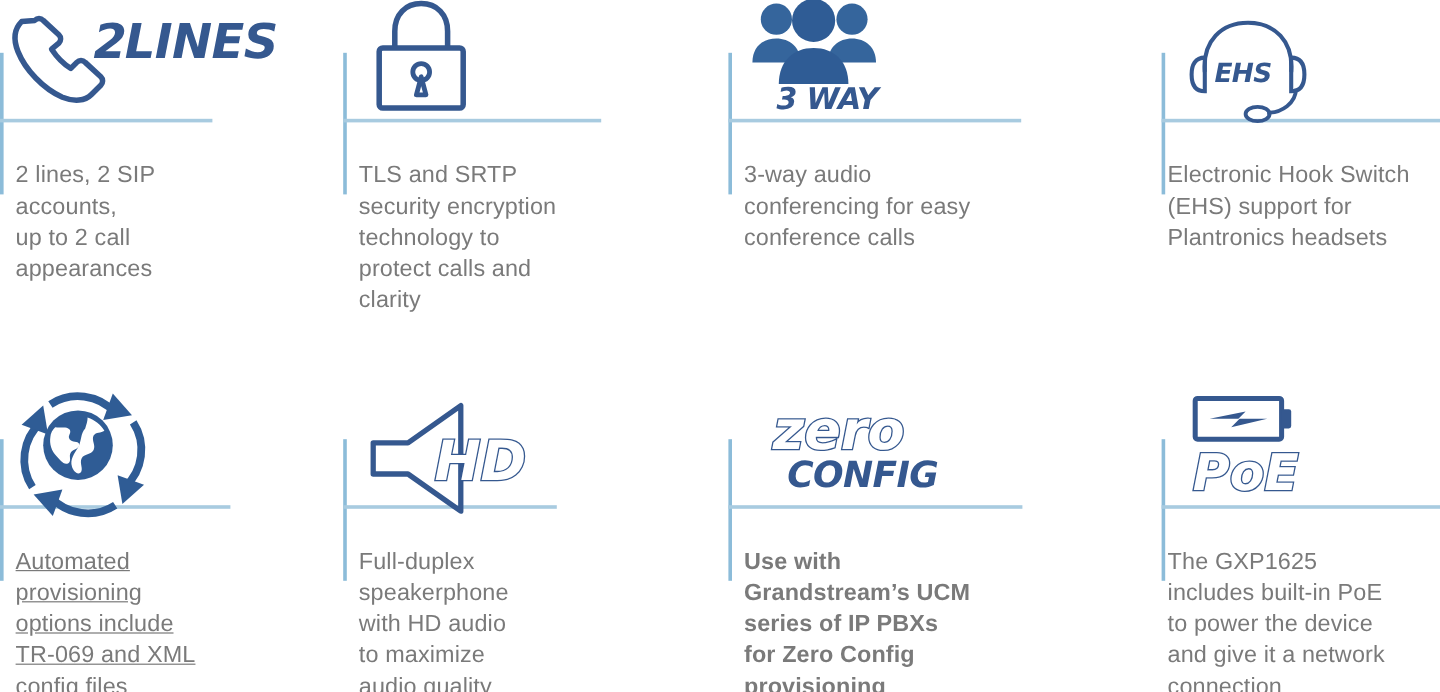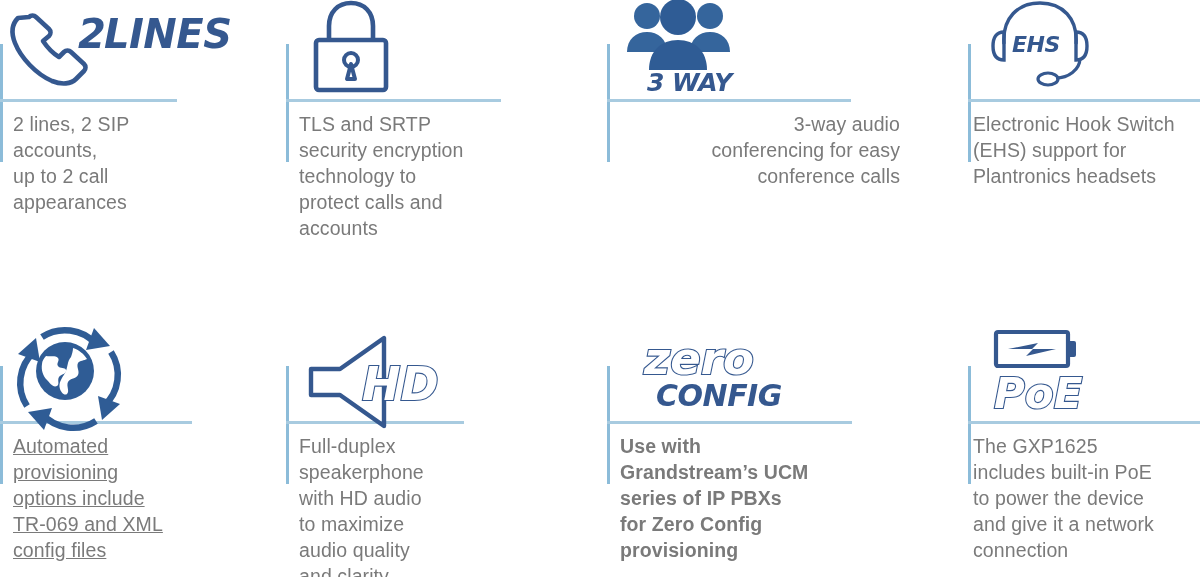--- a/index.html
+++ b/index.html
@@ -37,20 +37,21 @@
     position: absolute;
   }
   .desc {
     position: absolute;
     color: #7a7a7a;
     font-size: 19.5px;
     line-height: 26px;
     letter-spacing: 0.1px;
     white-space: pre-line;
     font-family: "Liberation Sans", sans-serif;
+    margin-top: 22px;
   }
   svg { display: block; overflow: visible; }
 
   
   .wm {
     font-family: "DejaVu Sans", sans-serif;
     font-weight: 700;
     font-style: italic;
     fill: #35588f;
     letter-spacing: -0.5px;
@@ -95,49 +96,49 @@
         <path d="M23 40 V26 C23 12 32 3 45 3 C58 3 67 12 67 26 V40" fill="none" stroke="#35588f" stroke-width="4.6" stroke-linecap="butt"></path>
         <rect x="10" y="40" width="70" height="50" rx="3" ry="3" fill="none" stroke="#35588f" stroke-width="4.6"></rect>
         <circle cx="45" cy="60" r="7" fill="none" stroke="#35588f" stroke-width="4"></circle>
         <path d="M45 64 L41 79 L49 79 Z" fill="none" stroke="#35588f" stroke-width="4" stroke-linejoin="round"></path>
       </svg>
     </div>
     <div class="desc" style="left:13px; top:111px; width:275px;">TLS and SRTP
 security encryption
 technology to
 protect calls and
-accounts</div>
+clarity</div>
   </div>
 
   <div class="cell" style="left:607px; top:0px;">
     <div class="vrule" style="left:0px; top:44px; height:118px;"></div>
     <div class="hrule" style="left:0px; top:99px; width:244px;"></div>
     <div class="icon-wrap" style="left:14px; top:-6px;">
       <svg width="118" height="100" viewBox="0 0 118 100">
 
         <circle cx="26" cy="22" r="13" fill="#35659c"></circle>
         <path d="M6 58 C6 45 15 38 26 38 C37 38 46 45 46 58 Z" fill="#35659c"></path>
 
         <circle cx="89" cy="22" r="13" fill="#35659c"></circle>
         <path d="M69 58 C69 45 78 38 89 38 C100 38 109 45 109 58 Z" fill="#35659c"></path>
 
         <circle cx="57" cy="23" r="18" fill="#2f5c95"></circle>
         <path d="M28 76 C28 57 40 46 57 46 C74 46 86 57 86 76 Z" fill="#2f5c95"></path>
         <text class="wm" x="26" y="97" font-size="25">3 WAY</text>
       </svg>
     </div>
-    <div class="desc" style="left:13px; top:111px; width:280px;text-align:right;">3-way audio
+    <div class="desc" style="left:13px; top:111px; width:280px;">3-way audio
 conferencing for easy
 conference calls</div>
   </div>
 
   <div class="cell" style="left:968px; top:0px;">
     <div class="vrule" style="left:0px; top:44px; height:118px;"></div>
     <div class="hrule" style="left:0px; top:99px; width:232px;"></div>
-    <div class="icon-wrap" style="left:20px; top:0px;">
+    <div class="icon-wrap" style="left:20px; top:16px;">
       <svg width="110" height="92" viewBox="0 0 110 92">
 
         <path d="M16 44 C14 18 30 3 52 3 C74 3 90 18 88 44" fill="none" stroke="#35588f" stroke-width="3.4"></path>
 
         <path d="M16 32 C8 32 5 38 5 46 C5 54 8 60 16 60 Z" fill="none" stroke="#35588f" stroke-width="3.4"></path>
         <path d="M88 32 C96 32 99 38 99 46 C99 54 96 60 88 60 Z" fill="none" stroke="#35588f" stroke-width="3.4"></path>
 
         <path d="M92 58 C92 70 80 78 68 78" fill="none" stroke="#35588f" stroke-width="3.2"></path>
         <ellipse cx="60" cy="79" rx="10" ry="6" fill="none" stroke="#35588f" stroke-width="3.2"></ellipse>
         <text class="wm" x="24" y="52" font-size="22">EHS</text>

